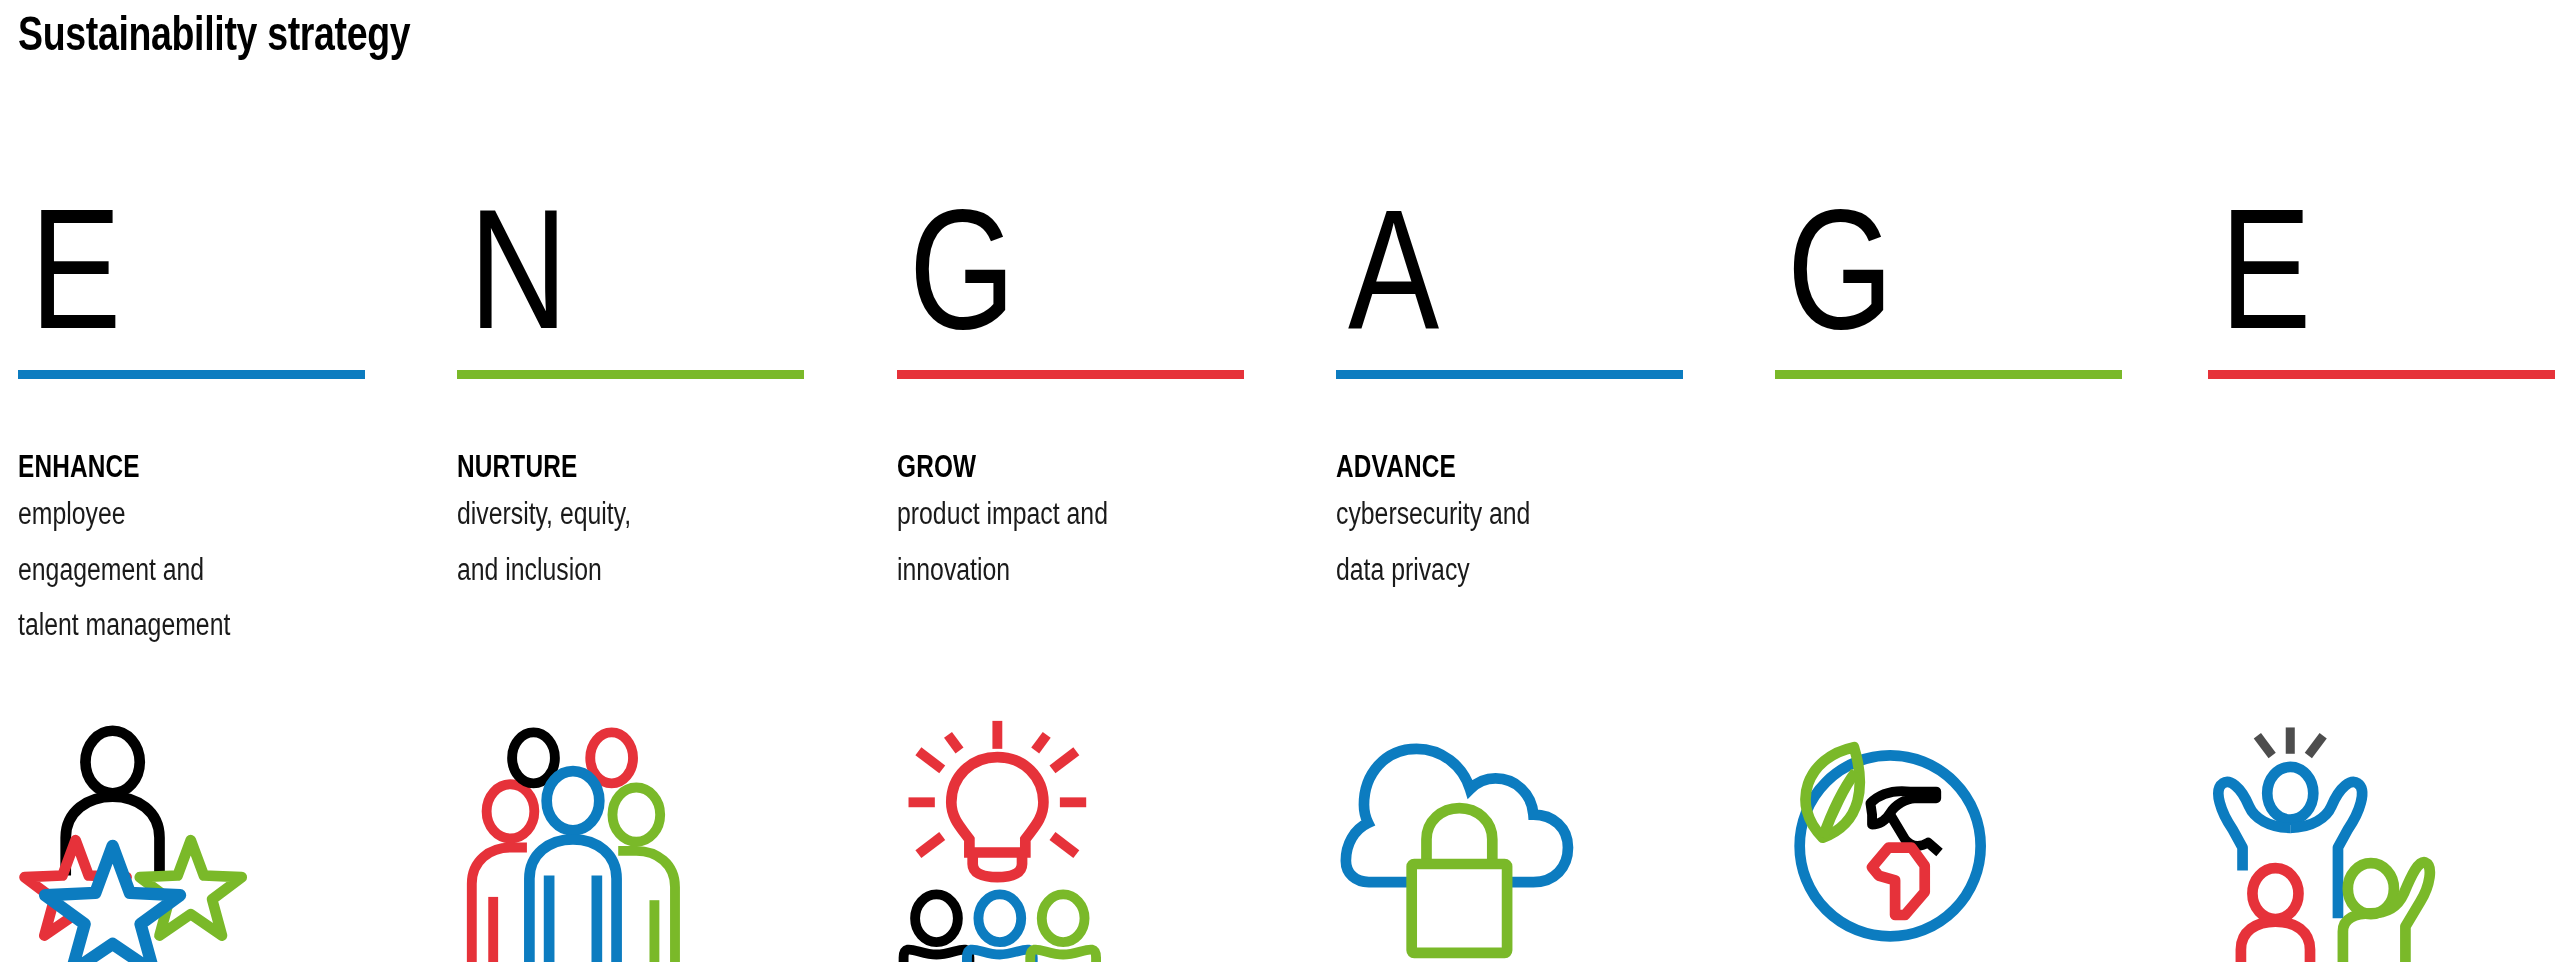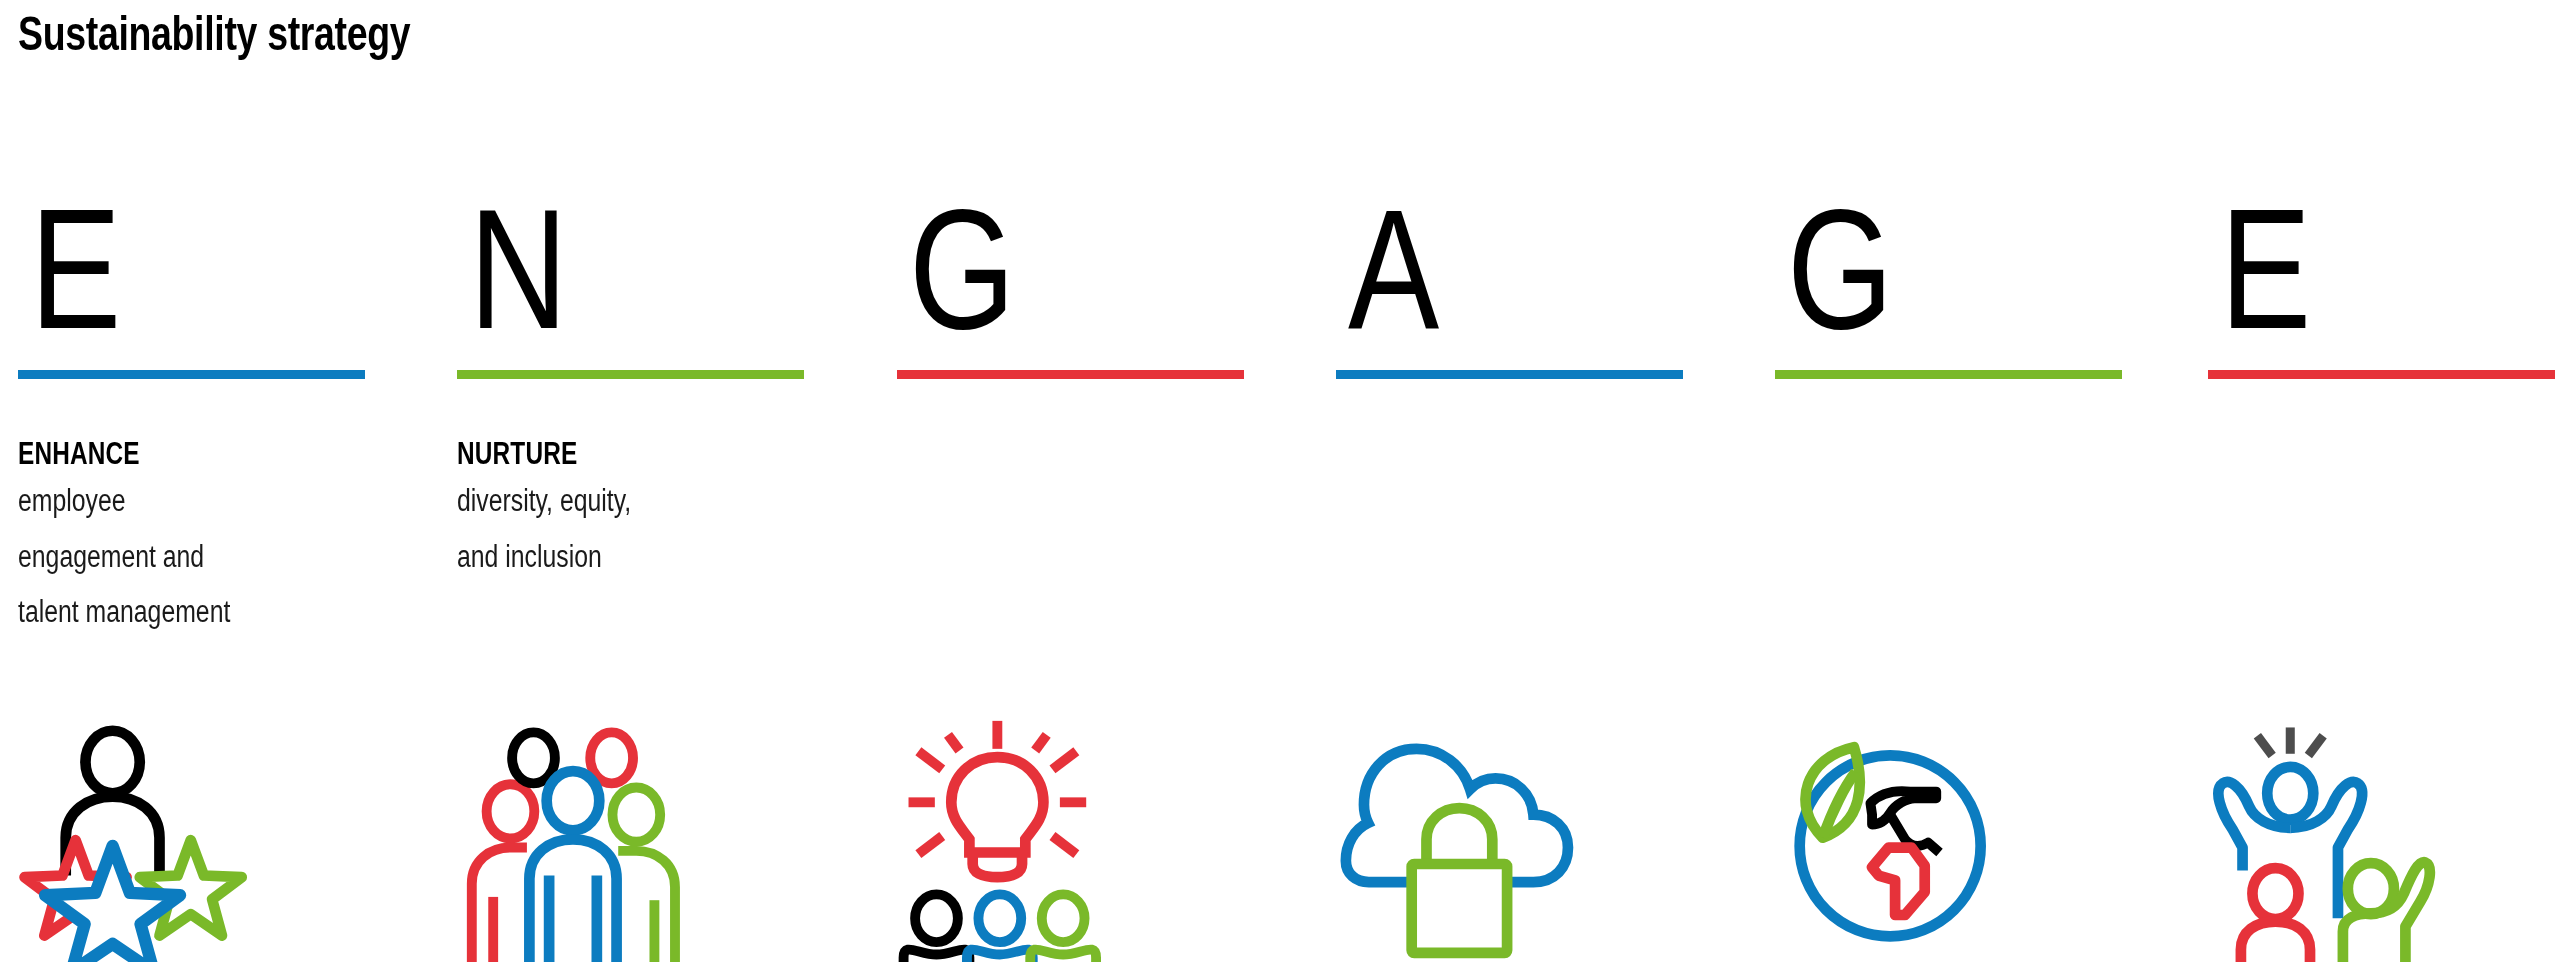--- a/index.html
+++ b/index.html
@@ -75,21 +75,21 @@
     top: 370px;
     width: 347px;
     height: 9px;
   }
   .col-5 .rule { width: 347px; }
 
   
   .label-block {
     position: absolute;
     left: 0;
-    top: 436px;
+    top: 449px;
     width: 354px;
   }
 
   .verb {
     font-size: 30.5px;
     font-weight: 700;
     color: #000000;
     letter-spacing: 0.2px;
     transform: scaleX(0.80);
     transform-origin: left top;
@@ -179,20 +179,25 @@
         <path d="M88 302 V200 C88 170 112 152 141 152 C170 152 194 170 194 200 V302" stroke="#0c7cc0" stroke-width="13" fill="#ffffff"></path>
         <path d="M112 302 V196" stroke="#0c7cc0" stroke-width="13" fill="none"></path>
         <path d="M170 302 V196" stroke="#0c7cc0" stroke-width="13" fill="none"></path>
       </svg>
     </div>
   </div>
 
   <div class="col col-2">
     <div class="big-letter">G</div>
     <div class="rule" style="background:#e6323a"></div>
+    <div class="label-block">
+      <div class="verb">GROW</div>
+      <div class="desc">product impact and
+innovation</div>
+    </div>
     <div class="icon-wrap">
       <svg width="255" height="249" viewBox="0 0 310 302" fill="none">
 
         <g stroke="#e6323a" stroke-width="12" stroke-linecap="butt">
           <path d="M122 8 V42"></path>
           <path d="M62 25 L76 44"></path>
           <path d="M182 25 L168 44"></path>
           <path d="M26 45 L55 67"></path>
           <path d="M218 45 L189 67"></path>
           <path d="M14 107 H46"></path>
@@ -210,20 +215,25 @@
         <path d="M85 302 V296 C85 276 103 292 125 292 C147 292 165 276 165 296 V302" stroke="#0c7cc0" stroke-width="12" fill="none"></path>
         <ellipse cx="202" cy="248" rx="26" ry="29" stroke="#7ab929" stroke-width="12"></ellipse>
         <path d="M162 302 V296 C162 276 180 292 202 292 C224 292 242 276 242 296 V302" stroke="#7ab929" stroke-width="12" fill="none"></path>
       </svg>
     </div>
   </div>
 
   <div class="col col-3">
     <div class="big-letter">A</div>
     <div class="rule" style="background:#0c7cc0"></div>
+    <div class="label-block">
+      <div class="verb">ADVANCE</div>
+      <div class="desc">cybersecurity and
+data privacy</div>
+    </div>
     <div class="icon-wrap">
       <svg width="255" height="249" viewBox="0 0 310 302" fill="none">
 
         <path d="M40 190 H210 C236 190 252 172 252 148 C252 124 234 108 210 108
                  C208 82 188 64 164 64 C152 64 141 69 133 77
                  C124 48 98 28 68 28 C30 28 4 58 4 96
                  C4 104 6 112 9 118
                  C-8 126 -18 144 -18 164 C-18 180 -6 190 10 190 Z" stroke="#0c7cc0" stroke-width="13" fill="none" transform="translate(30,14)"></path>
 
         <path d="M110 182 V152 C110 130 128 114 150 114 C172 114 190 130 190 152 V182" stroke="#7ab929" stroke-width="13" fill="none"></path>

